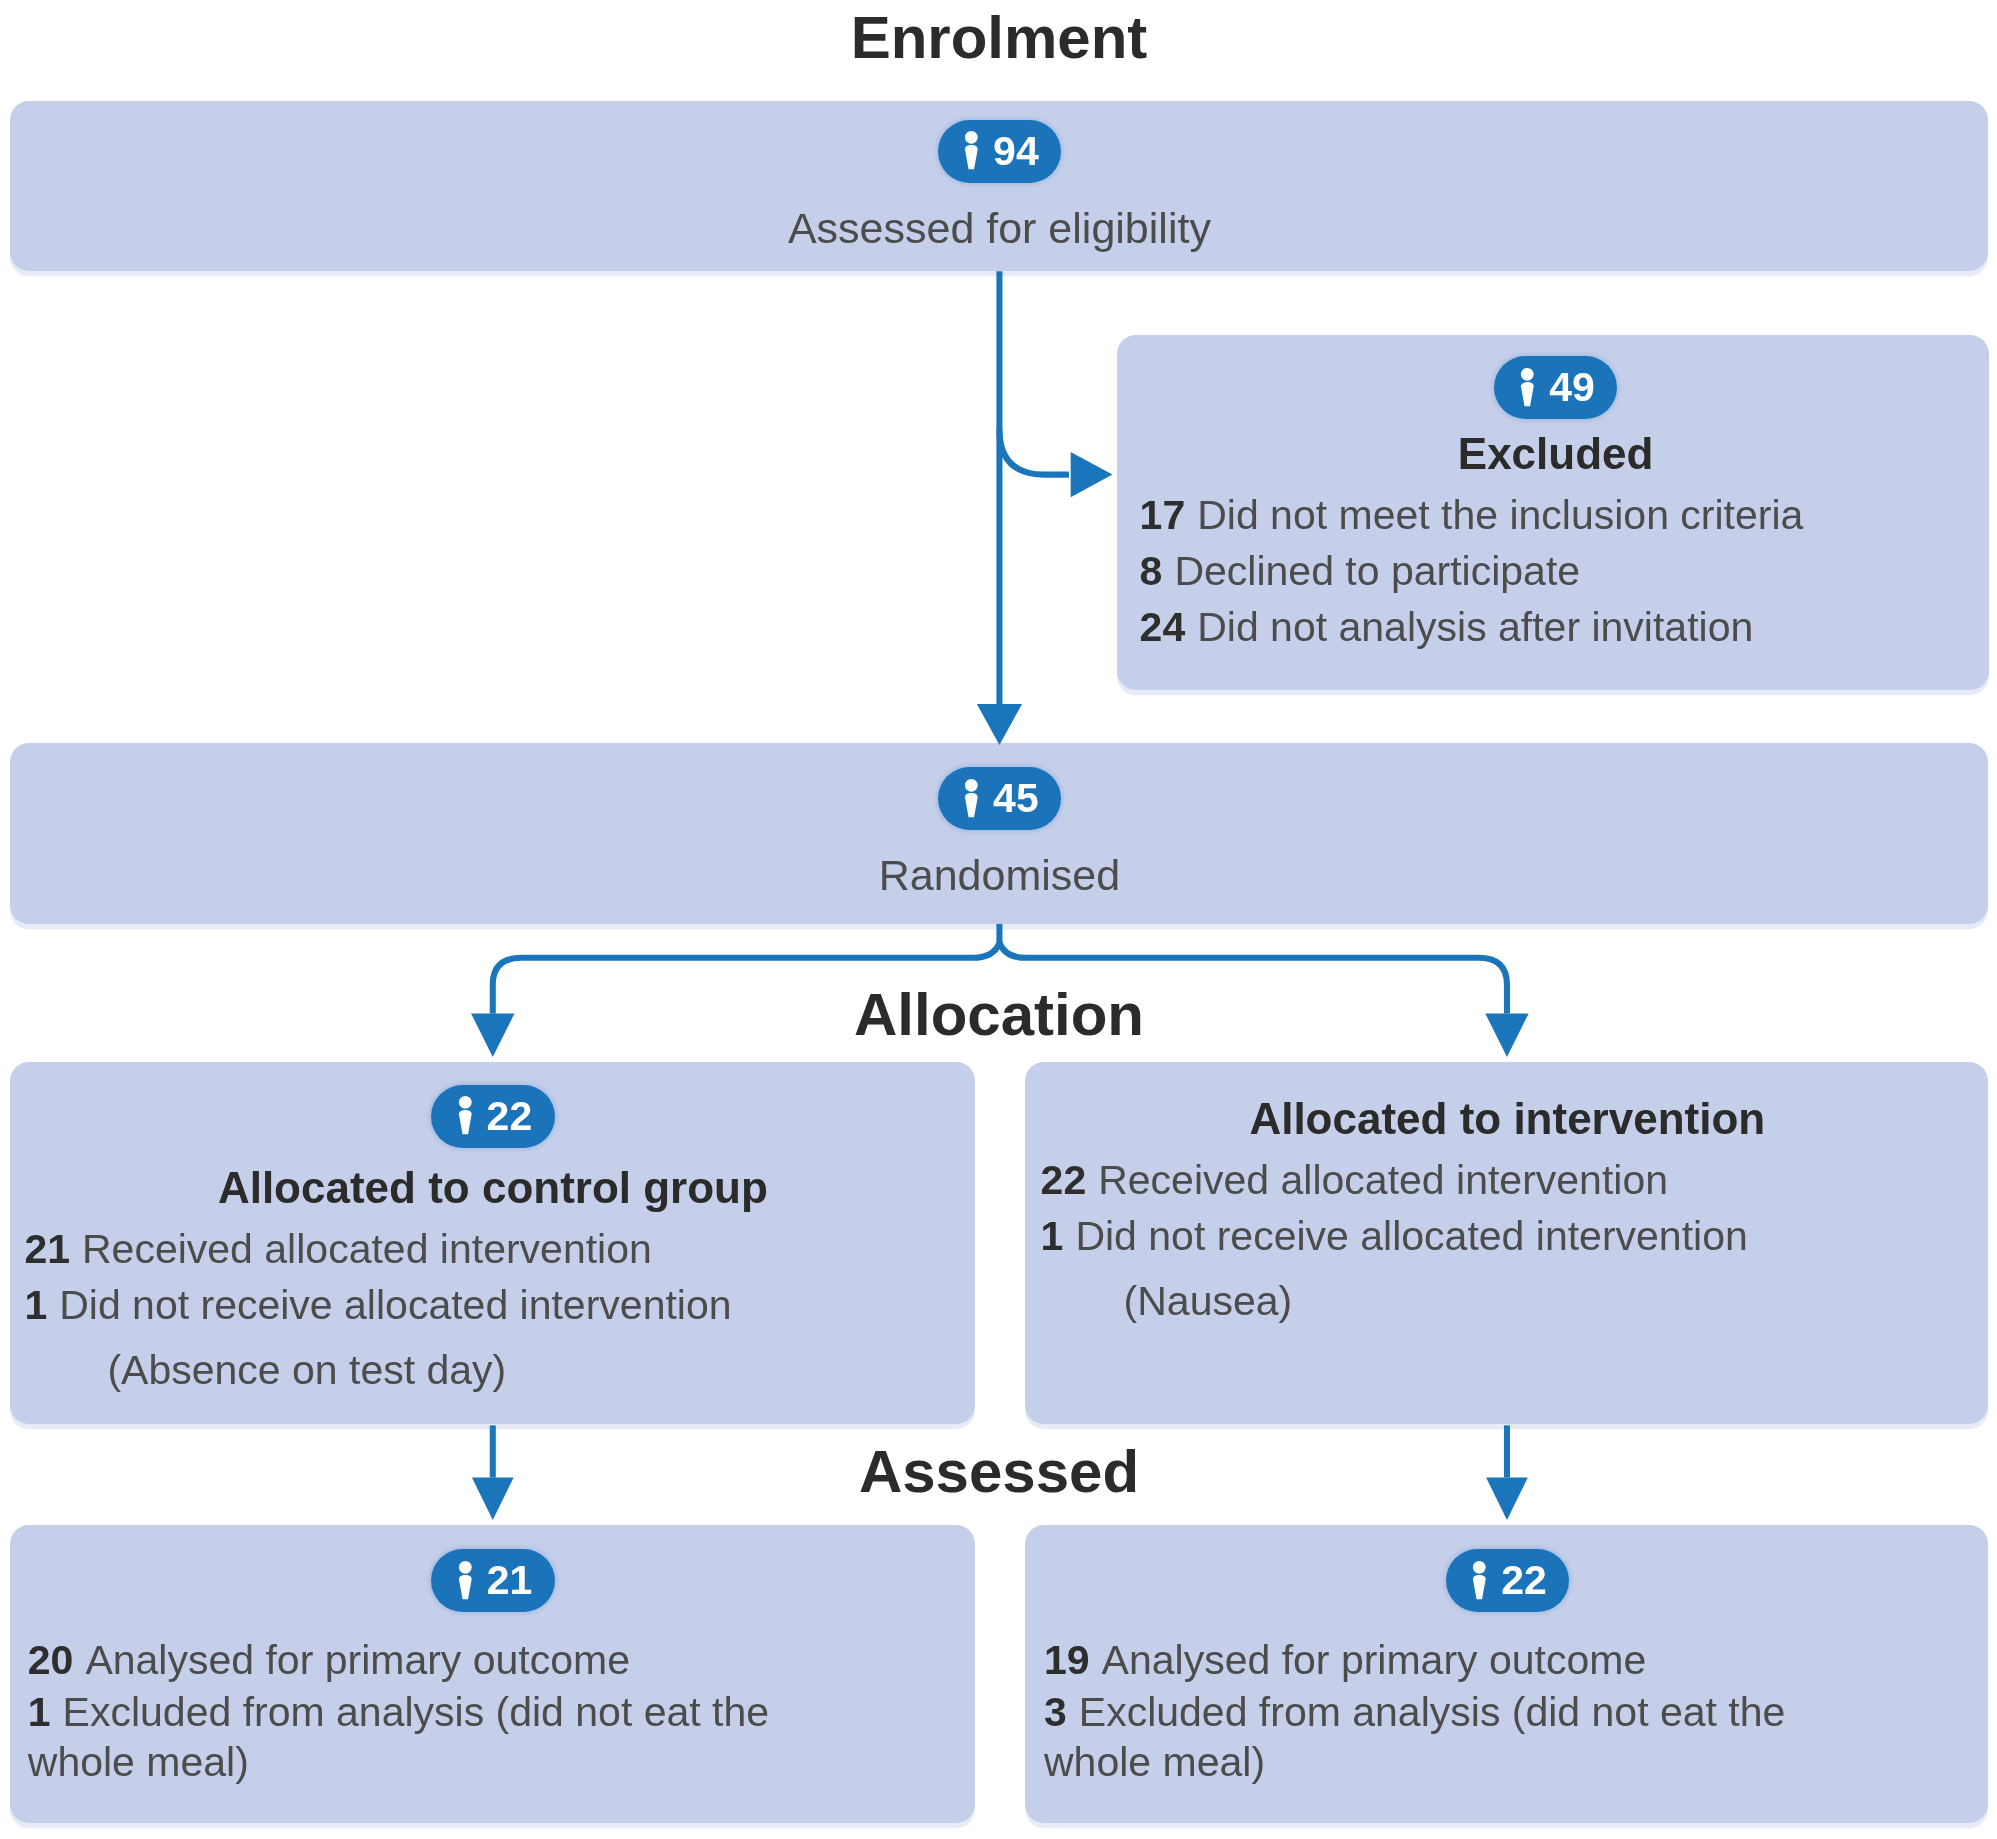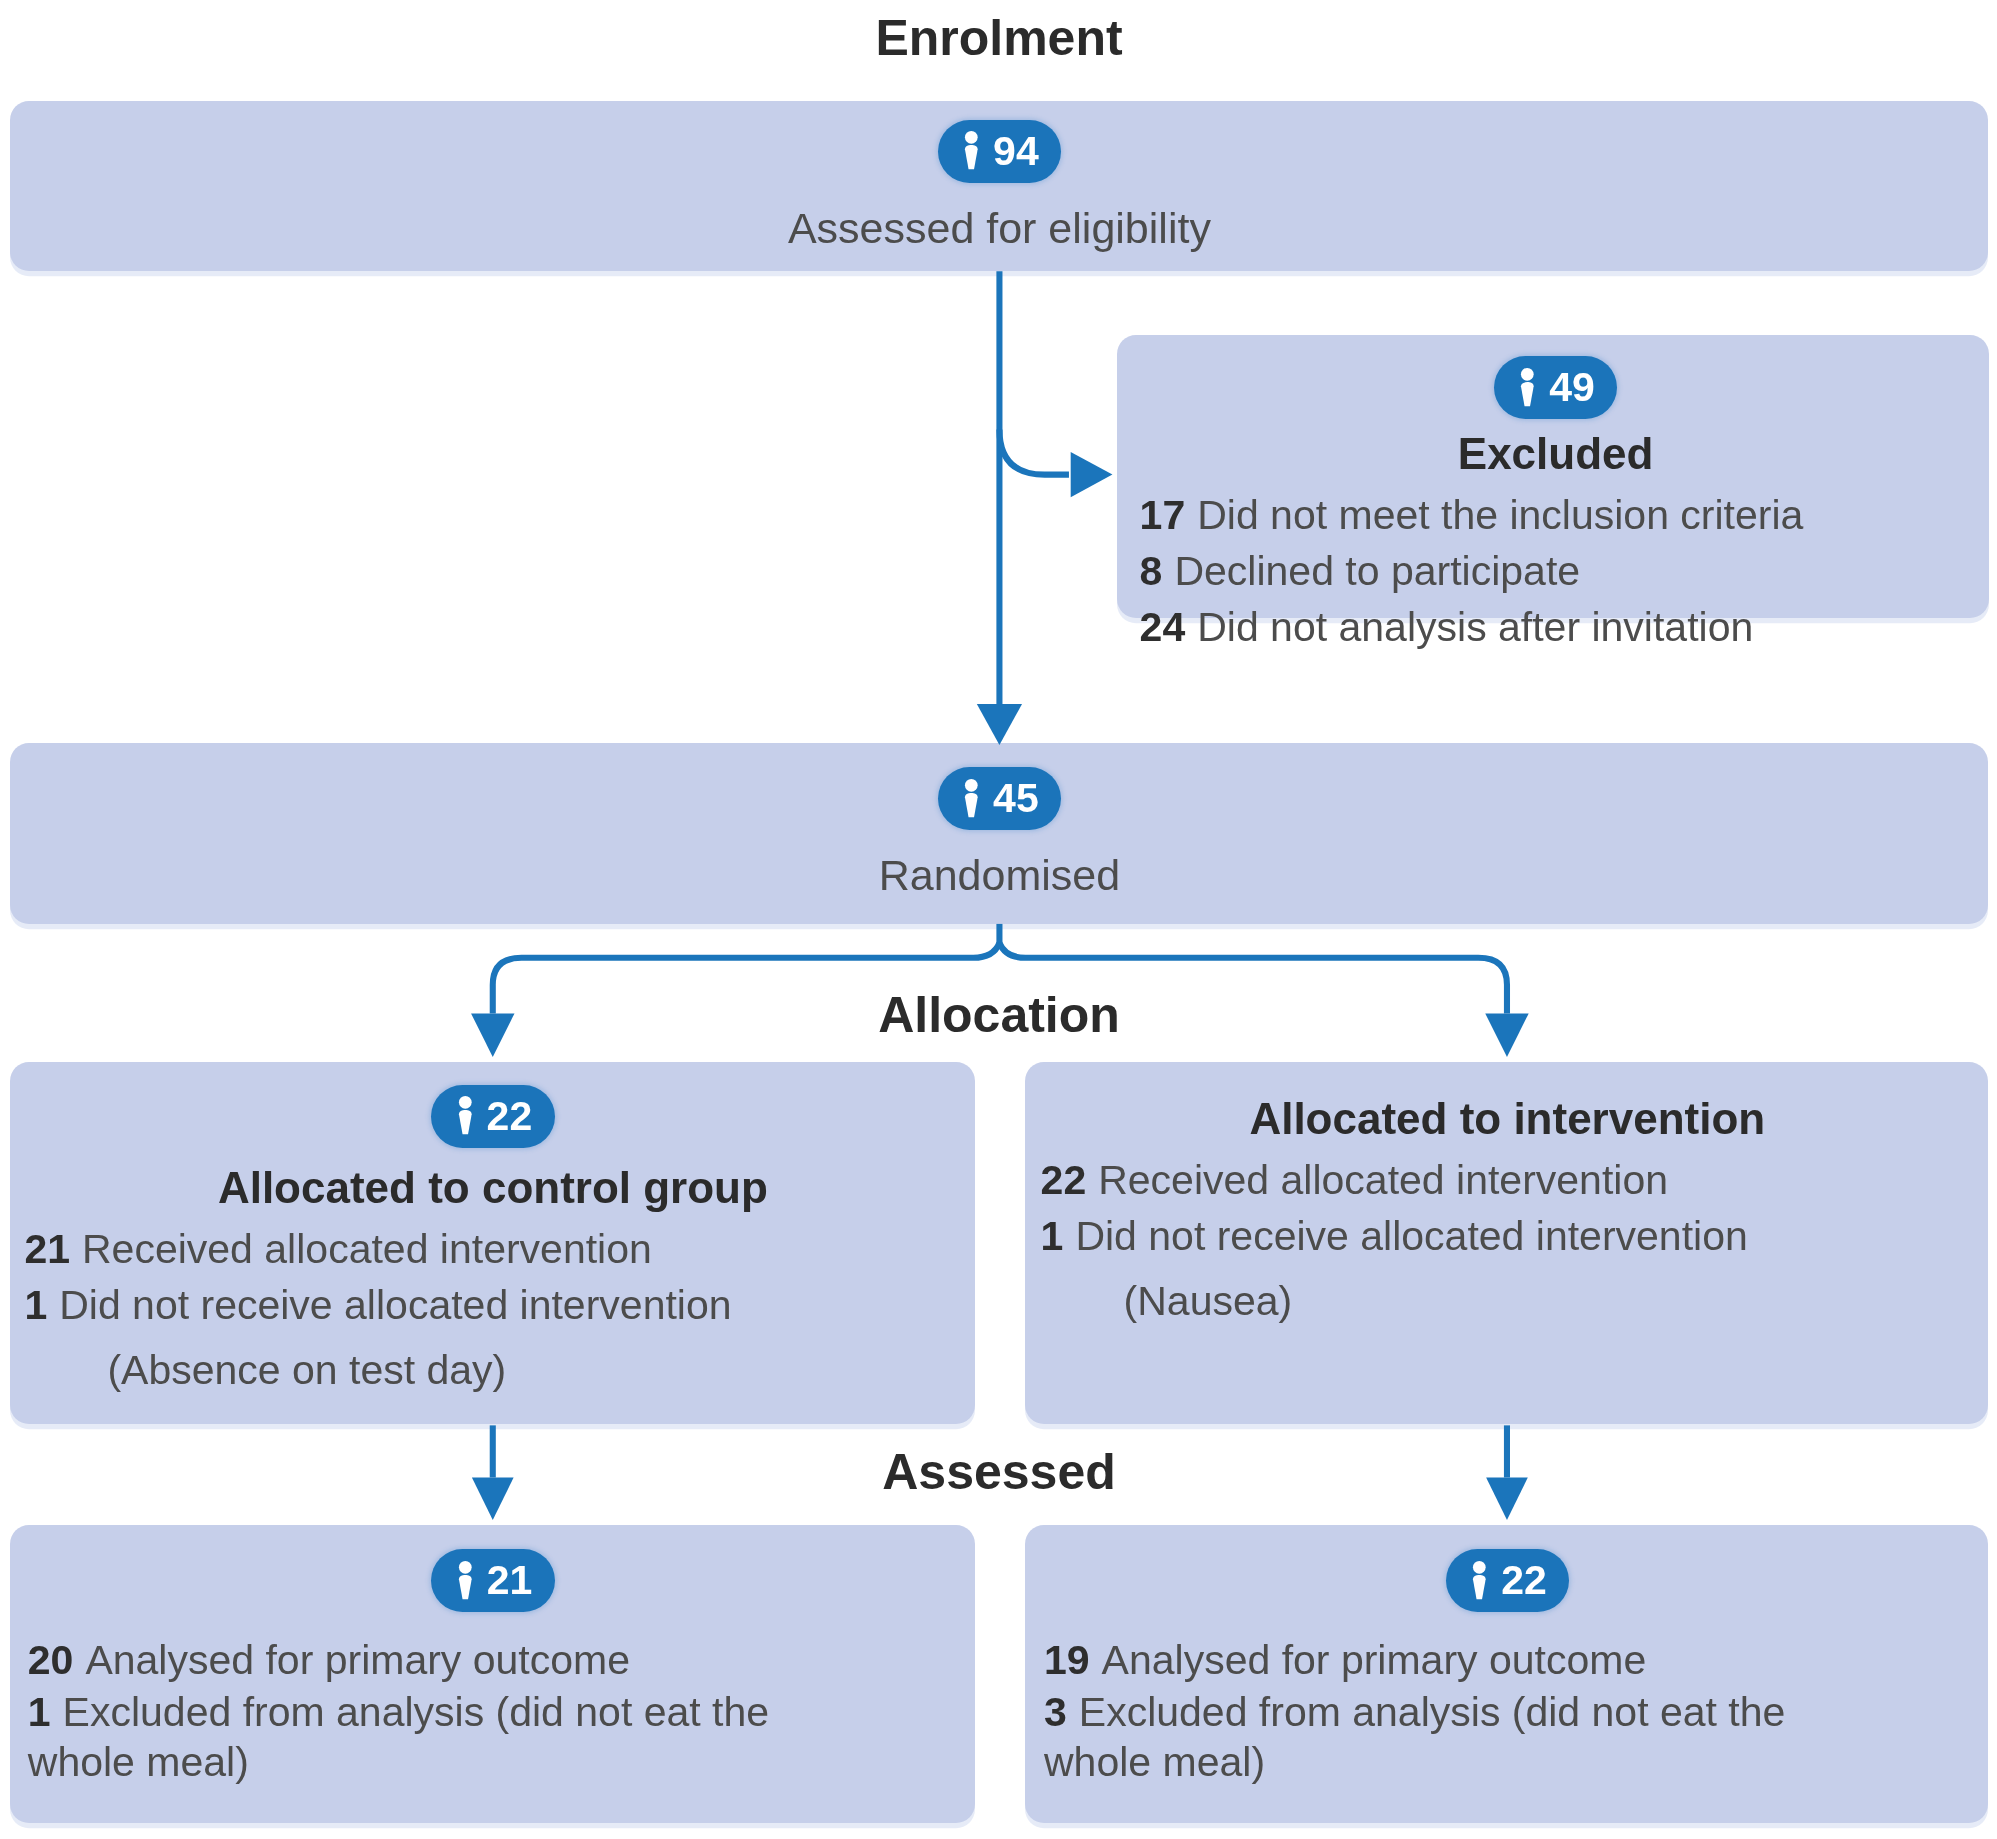--- a/index.html
+++ b/index.html
@@ -6,21 +6,21 @@
   .canvas{
     position:relative;
     width:1998px;height:1840px;
     background:#ffffff;
     font-family:"Liberation Sans", sans-serif;
     overflow:hidden;
   }
   .section-heading{
     position:absolute;left:0;width:100%;
     text-align:center;
-    font-size:50px;font-weight:bold;color:#2b2b2b;
+    font-size:60px;font-weight:bold;color:#2b2b2b;
     line-height:52px;
   }
   .box{
     position:absolute;
     background:#c6cfea;
     border-radius:19px;
     box-sizing:border-box;
     box-shadow:0 5.2px 0 0 rgba(210,218,240,0.55);
   }
   .center-col{
@@ -89,21 +89,21 @@
         <svg width="22.6" height="40" viewBox="0 0 24 44" fill="#ffffff">
           <circle cx="12" cy="7" r="7"></circle>
           <path d="M5,20 C5,14 19,14 19,20 L15,42 L9,42 Z"></path>
         </svg>
         <span>94</span>
       </span>
       <div class="box-label">Assessed for eligibility</div>
     </div>
   </div>
 
-  <div class="box" style="left:1117px;top:335px;width:872px;height:283px;padding:21px 17.4px 0 22.6px;">
+  <div class="box" style="left:1117px;top:335px;width:872px;height:355px;padding:21px 17.4px 0 22.6px;">
     <div class="badge-row">
       <span class="badge">
         <svg width="22.6" height="40" viewBox="0 0 24 44" fill="#ffffff">
           <circle cx="12" cy="7" r="7"></circle>
           <path d="M5,20 C5,14 19,14 19,20 L15,42 L9,42 Z"></path>
         </svg>
         <span>49</span>
       </span>
     </div>
     <div class="box-title" style="margin-top:8.7px;">Excluded</div>

